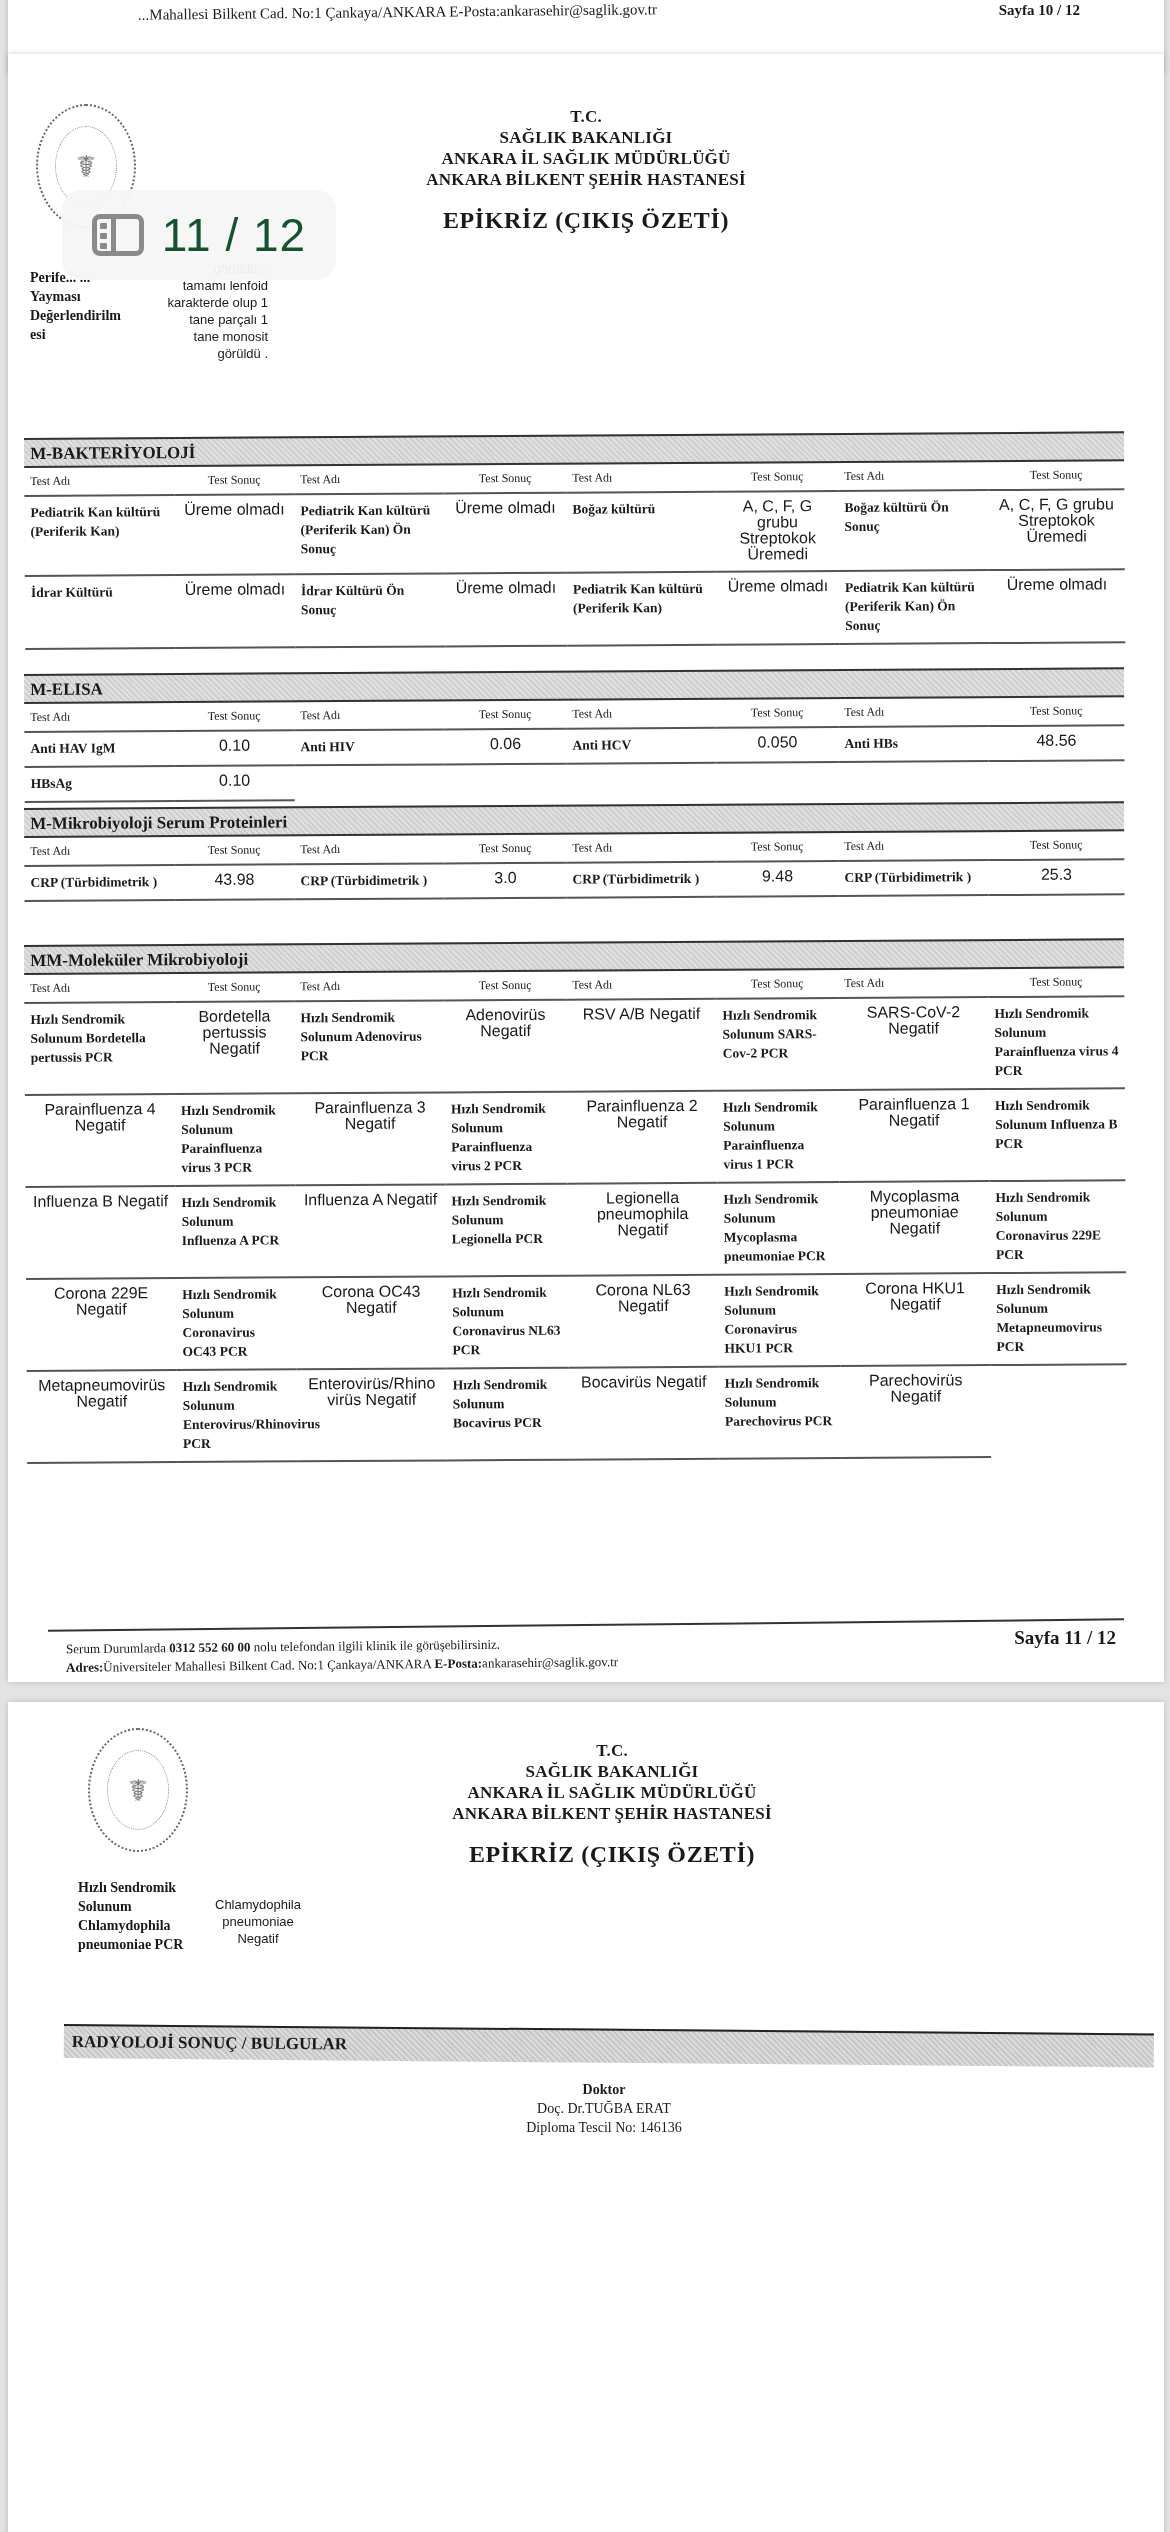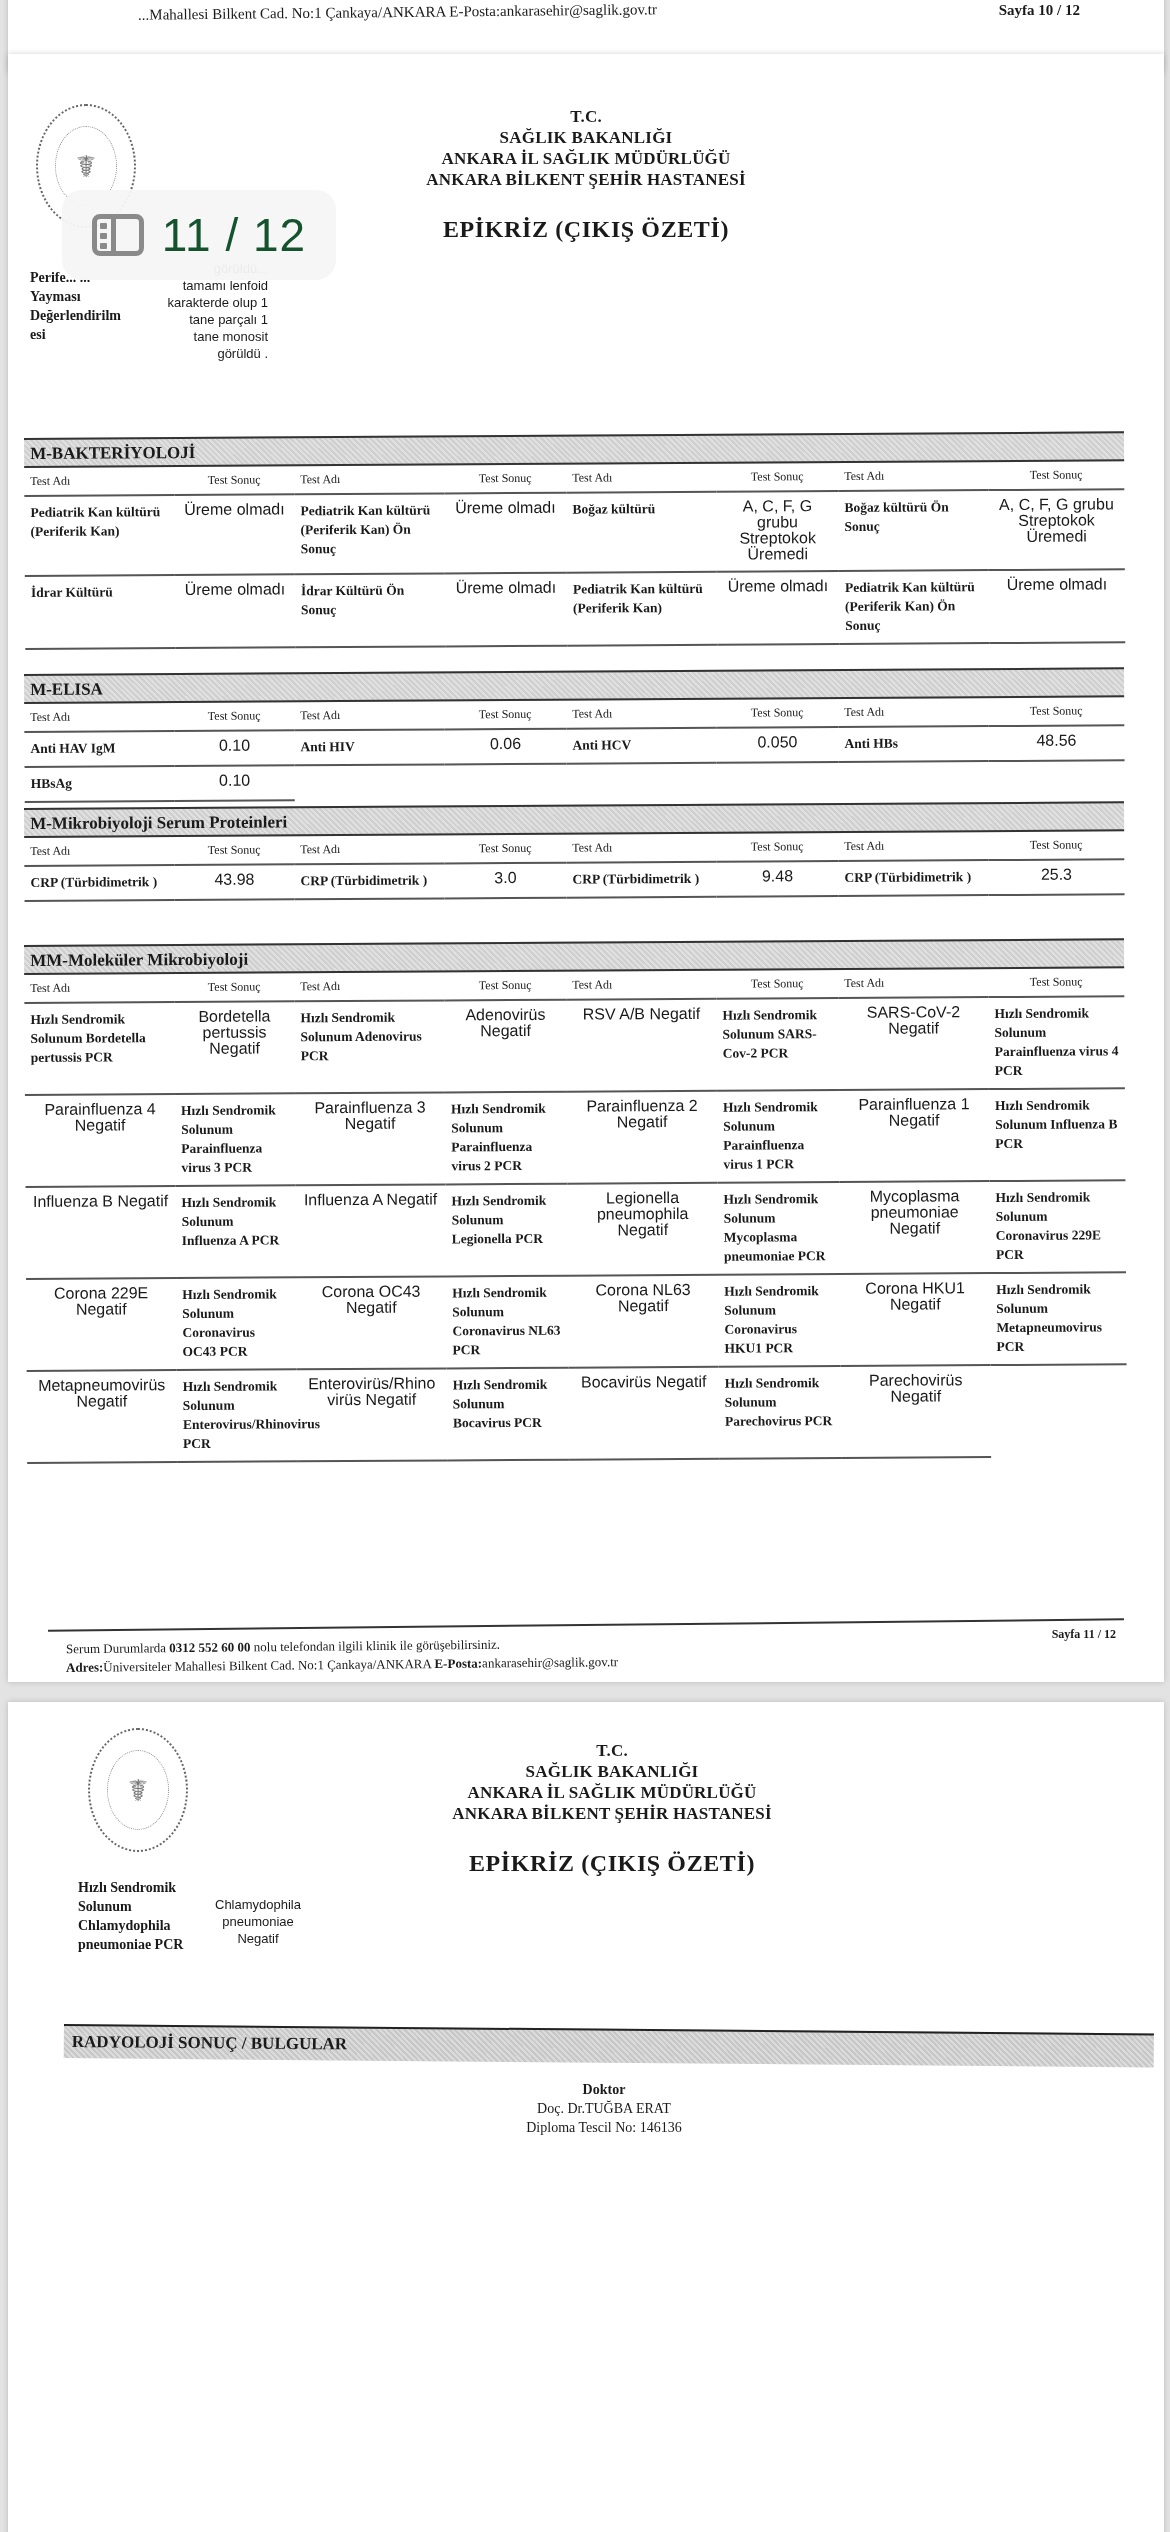--- a/index.html
+++ b/index.html
@@ -12,21 +12,21 @@
   #page-next { top: 1702px; height: 840px; }
 
   
   .prev-addr { position: absolute; left: 130px; top: 44px; font-size: 15px; transform: rotate(-0.6deg); }
   .prev-page-no { position: absolute; right: 84px; top: 42px; font-size: 15px; font-weight: bold; }
 
   
   .seal { position: absolute; width: 100px; height: 124px; border: 2px dotted #666; border-radius: 50%; display: flex; align-items: center; justify-content: center; }
   .seal-inner { width: 62px; height: 80px; border: 1px dotted #888; border-radius: 50%; display: flex; align-items: center; justify-content: center; font-size: 30px; color: #777; }
   .hdr { position: absolute; left: 0; width: 100%; text-align: center; font-size: 17px; line-height: 21px; font-weight: bold; letter-spacing: 0.2px; }
-  .hdr .title { font-size: 24px; margin-top: 29px; letter-spacing: 0.6px; text-align: center; }
+  .hdr .title { font-size: 24px; margin-top: 20px; letter-spacing: 0.6px; text-align: center; }
 
   
   .page-badge { position: absolute; left: 62px; top: 190px; width: 274px; height: 90px; border-radius: 20px; background: rgba(246,246,246,0.95); display: flex; align-items: center; justify-content: center; gap: 18px; z-index: 10; }
   .page-badge .ico { width: 52px; height: 42px; border: 5px solid #8a8a8a; border-radius: 8px; position: relative; }
   .page-badge .ico::before { content: ""; position: absolute; left: 14px; top: 0; bottom: 0; border-left: 5px solid #8a8a8a; }
   .page-badge .ico i { position: absolute; left: 3px; width: 7px; height: 6px; background: #8a8a8a; border-radius: 1px; }
   .page-badge .txt { font-family: "Liberation Sans", sans-serif; font-size: 46px; color: #14532d; letter-spacing: 1px; }
 
   
   .perif { position: absolute; left: 22px; top: 214px; font-size: 14px; line-height: 19px; font-weight: bold; width: 120px; }
@@ -40,21 +40,21 @@
   .th.res { text-align: center; }
   .cell { padding: 6px 6px 8px 6px; font-size: 13.5px; line-height: 19px; border-bottom: 2px solid #555; }
   .cell.name { font-weight: bold; }
   .cell.val { font-family: "Liberation Sans", sans-serif; font-size: 16px; line-height: 16px; text-align: center; font-weight: normal; }
   .cell.empty { border-bottom: none; }
 
   
   .foot-line { position: absolute; left: 40px; right: 40px; top: 1570px; border-top: 2px solid #333; transform: rotate(-0.6deg); }
   .foot1 { position: absolute; left: 58px; top: 1585px; font-size: 13px; transform: rotate(-0.6deg); }
   .foot2 { position: absolute; left: 58px; top: 1603px; font-size: 13px; transform: rotate(-0.6deg); }
-  .foot-page { position: absolute; right: 48px; top: 1573px; font-size: 12px; font-weight: bold; }
+  .foot-page { position: absolute; right: 48px; top: 1573px; font-size: 19px; font-weight: bold; }
 
   
   .next-test { position: absolute; left: 70px; top: 176px; font-size: 14px; line-height: 19px; font-weight: bold; width: 120px; }
   .next-val { position: absolute; left: 200px; top: 194px; width: 100px; text-align: center; font-family: "Liberation Sans", sans-serif; font-size: 13px; line-height: 17px; }
   .rad-head { position: absolute; left: 56px; width: 1090px; top: 322px; height: 34px; background: #cfcfcf; background-image: repeating-linear-gradient(45deg, rgba(255,255,255,0.25) 0 2px, rgba(0,0,0,0.04) 2px 4px); border-top: 2px solid #222; font-weight: bold; font-size: 17px; padding: 6px 8px; transform: rotate(0.5deg); transform-origin: left top; }
   .doctor { position: absolute; left: 18px; width: 100%; top: 378px; text-align: center; font-size: 14px; line-height: 19px; }
   .doctor .d-title { font-weight: bold; }
 </style>
 </head>
 <body>

